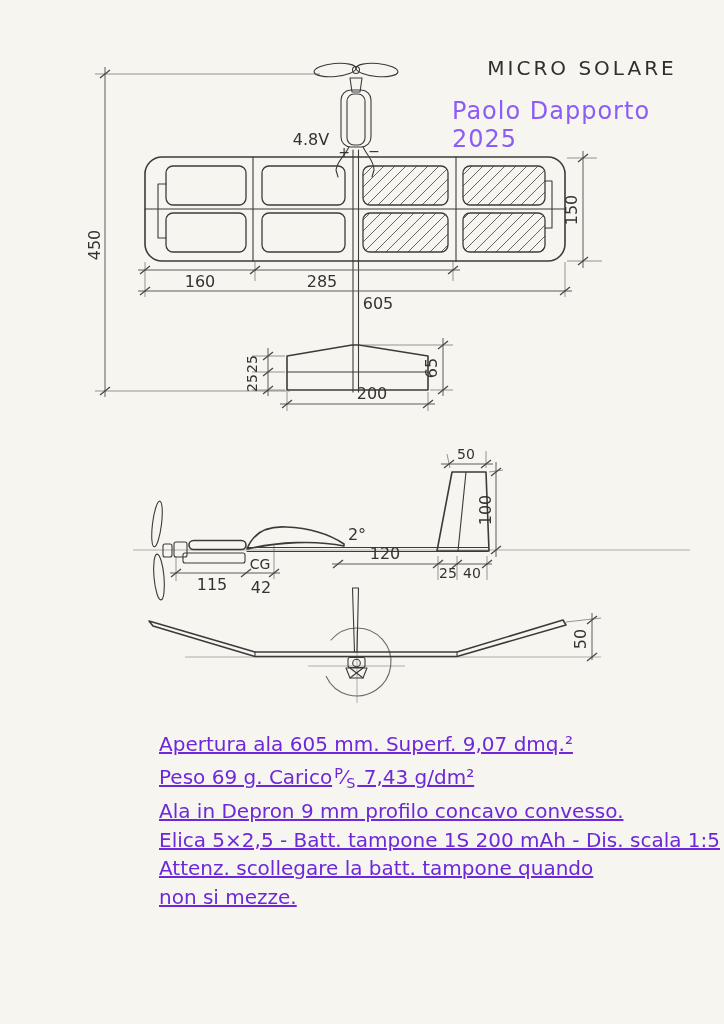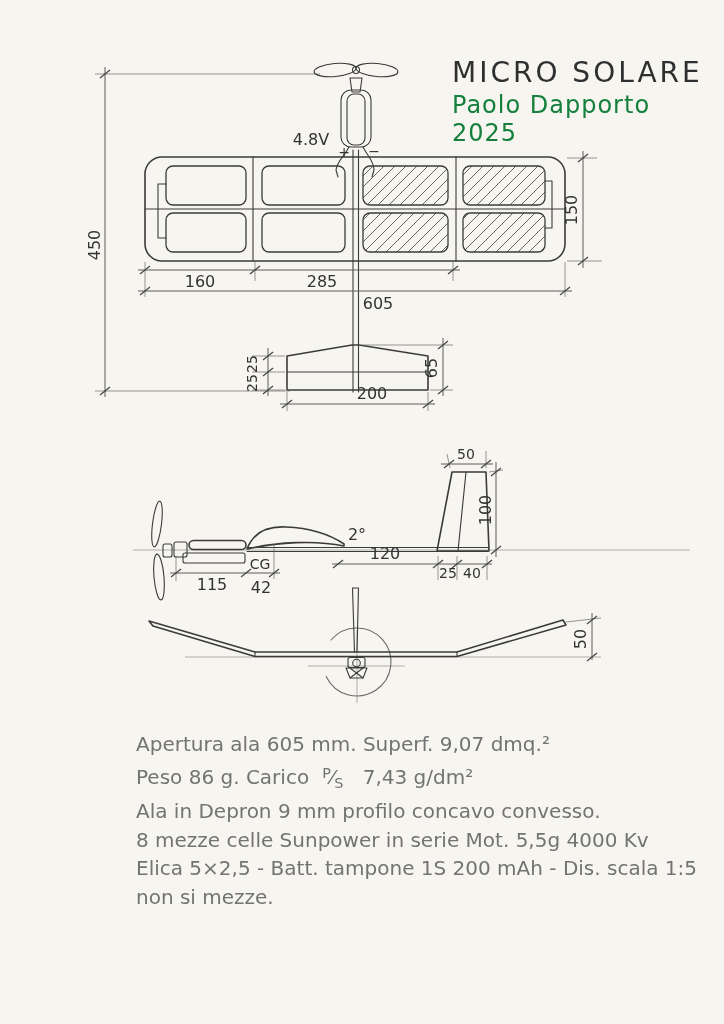--- a/index.html
+++ b/index.html
@@ -18,25 +18,25 @@
   .diml{stroke:var(--dim);stroke-width:1;fill:none;}
   .ext{stroke:var(--dim);stroke-width:0.75;fill:none;opacity:.85;}
   .ctr{stroke:var(--lite);stroke-width:0.7;fill:none;}
   .tick{stroke:#444;stroke-width:1.3;fill:none;}
   .cell{stroke:var(--ink);stroke-width:1.3;fill:none;}
   .cellh{stroke:var(--ink);stroke-width:1.3;fill:url(#hatch);}
   text.dimtxt{fill:#333;font-family:"DejaVu Sans",sans-serif;font-size:16px;}
   text.sm{font-size:14px;}
   
   .title-block{position:absolute;left:452px;top:56px;width:260px;}
-  .title-line1{font-size:28px;letter-spacing:3px;color:#2f2f2f;}
-  .title-line2{font-size:24px;letter-spacing:1px;margin-top:2px;color:#15803d;}
-  .notes{position:absolute;left:136px;top:730px;width:540px;color:#737373;}
+  .title-line1{font-size:20px;letter-spacing:3px;color:#2f2f2f;text-align:center;}
+  .title-line2{font-size:24px;letter-spacing:1px;margin-top:17px;color:#8b5cf6;}
+  .notes{position:absolute;left:159px;top:730px;width:540px;color:#6d28d9;text-decoration:underline;}
   .notes div{font-size:20px;line-height:28.5px;white-space:nowrap;}
-  .fr{display:inline-block;margin:0 13px;}
+  .fr{display:inline-block;margin:0 2px;}
   .fr .n{font-size:0.72em;vertical-align:0.45em;}
   .fr .s{font-size:1em;}
   .fr .d{font-size:0.72em;vertical-align:-0.25em;}
 </style>
 </head>
 <body>
 
 <svg id="sheet" width="724" height="1024" viewBox="0 0 724 1024">
   <defs>
     <pattern id="hatch" patternUnits="userSpaceOnUse" width="11" height="11">
@@ -247,18 +247,18 @@
   </g>
 </svg>
 
 <div class="title-block">
   <div class="title-line1">MICRO SOLARE</div>
   <div class="title-line2">Paolo Dapporto 2025</div>
 </div>
 
 <div class="notes">
   <div>Apertura ala 605 mm. Superf.  9,07 dmq.²</div>
-  <div><span>Peso 86 g.  Carico</span><span class="fr"><span class="n">P</span><span class="s">⁄</span><span class="d">S</span></span><span> 7,43 g/dm²</span></div>
+  <div><span>Peso 69 g.  Carico</span><span class="fr"><span class="n">P</span><span class="s">⁄</span><span class="d">S</span></span><span> 7,43 g/dm²</span></div>
   <div>Ala in Depron 9 mm profilo concavo convesso.</div>
-  <div>8 mezze celle Sunpower in serie  Mot. 5,5g 4000 Kv</div>
   <div>Elica 5×2,5 - Batt. tampone 1S 200 mAh - Dis. scala 1:5</div>
+  <div>Attenz. scollegare la batt. tampone quando</div>
   <div>non si mezze.</div>
 </div>
 
 </body></html>

